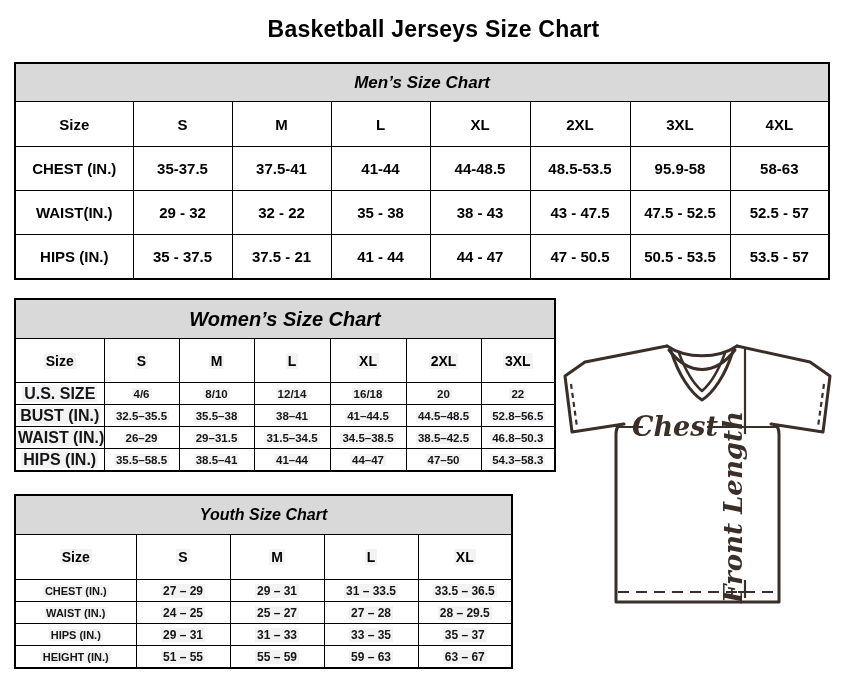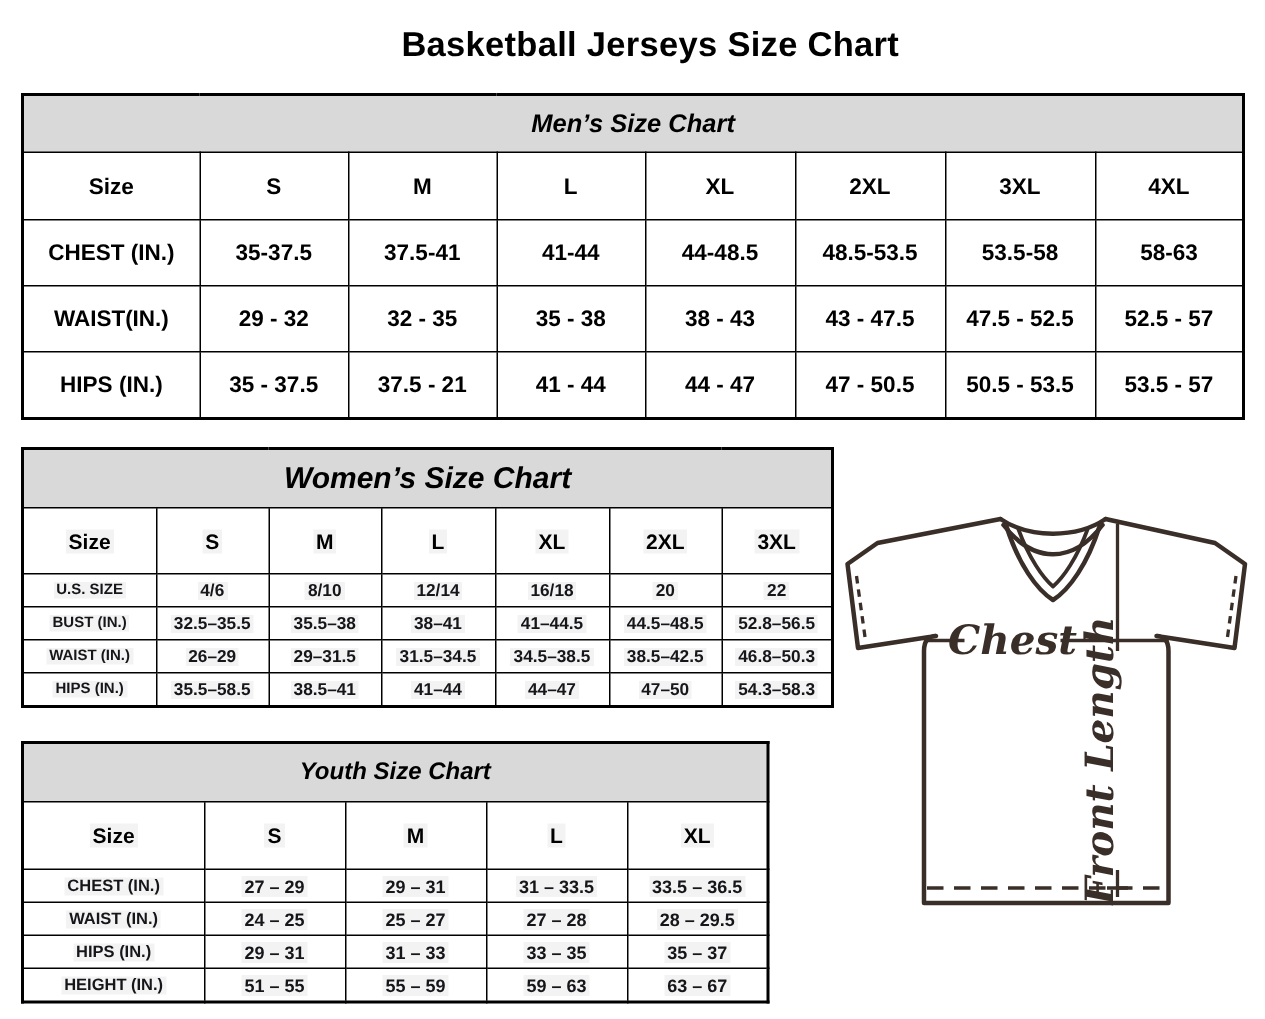--- a/index.html
+++ b/index.html
@@ -25,21 +25,21 @@
   
   .mens{left:14px;top:62px;width:814px;}
   .mens .tbl-title-cell{height:37px;font-size:17px;}
   .mens .size-row td{height:44px;font-size:15px;}
   .mens .data-row td{height:43px;font-size:15px;}
   
   .womens{left:14px;top:298px;width:540px;}
   .womens .tbl-title-cell{height:38px;font-size:20px;}
   .womens .size-row td{height:43px;font-size:14px;}
   .womens .data-row td{height:21px;font-size:11.5px;color:#15151a;}
-  .womens .data-row .row-label{font-size:10px;margin-left:44px;}
+  .womens .data-row .row-label{font-size:16px;margin-left:44px;}
   
   .youth{left:14px;top:494px;width:497px;}
   .youth .tbl-title-cell{height:38px;font-size:16px;}
   .youth .size-row td{height:44px;font-size:14px;}
   .youth .data-row td{height:21px;font-size:12px;color:#15151a;}
   .youth .data-row .row-label{font-size:11px;}
   
   .womens .data-row span,.youth .data-row span,
   .womens .size-row span,.youth .size-row span{
     background:#f3f3f3;padding:0 2px;
@@ -82,27 +82,27 @@
     <td>3XL</td>
     <td>4XL</td>
   </tr>
   <tr class="data-row">
     <td class="row-label">CHEST (IN.)</td>
     <td>35-37.5</td>
     <td>37.5-41</td>
     <td>41-44</td>
     <td>44-48.5</td>
     <td>48.5-53.5</td>
-    <td>53.5-58</td>
+    <td>95.9-58</td>
     <td>58-63</td>
   </tr>
   <tr class="data-row">
     <td class="row-label">WAIST(IN.)</td>
     <td>29 - 32</td>
-    <td>32 - 35</td>
+    <td>32 - 22</td>
     <td>35 - 38</td>
     <td>38 - 43</td>
     <td>43 - 47.5</td>
     <td>47.5 - 52.5</td>
     <td>52.5 - 57</td>
   </tr>
   <tr class="data-row">
     <td class="row-label">HIPS (IN.)</td>
     <td>35 - 37.5</td>
     <td>37.5 - 21</td>

